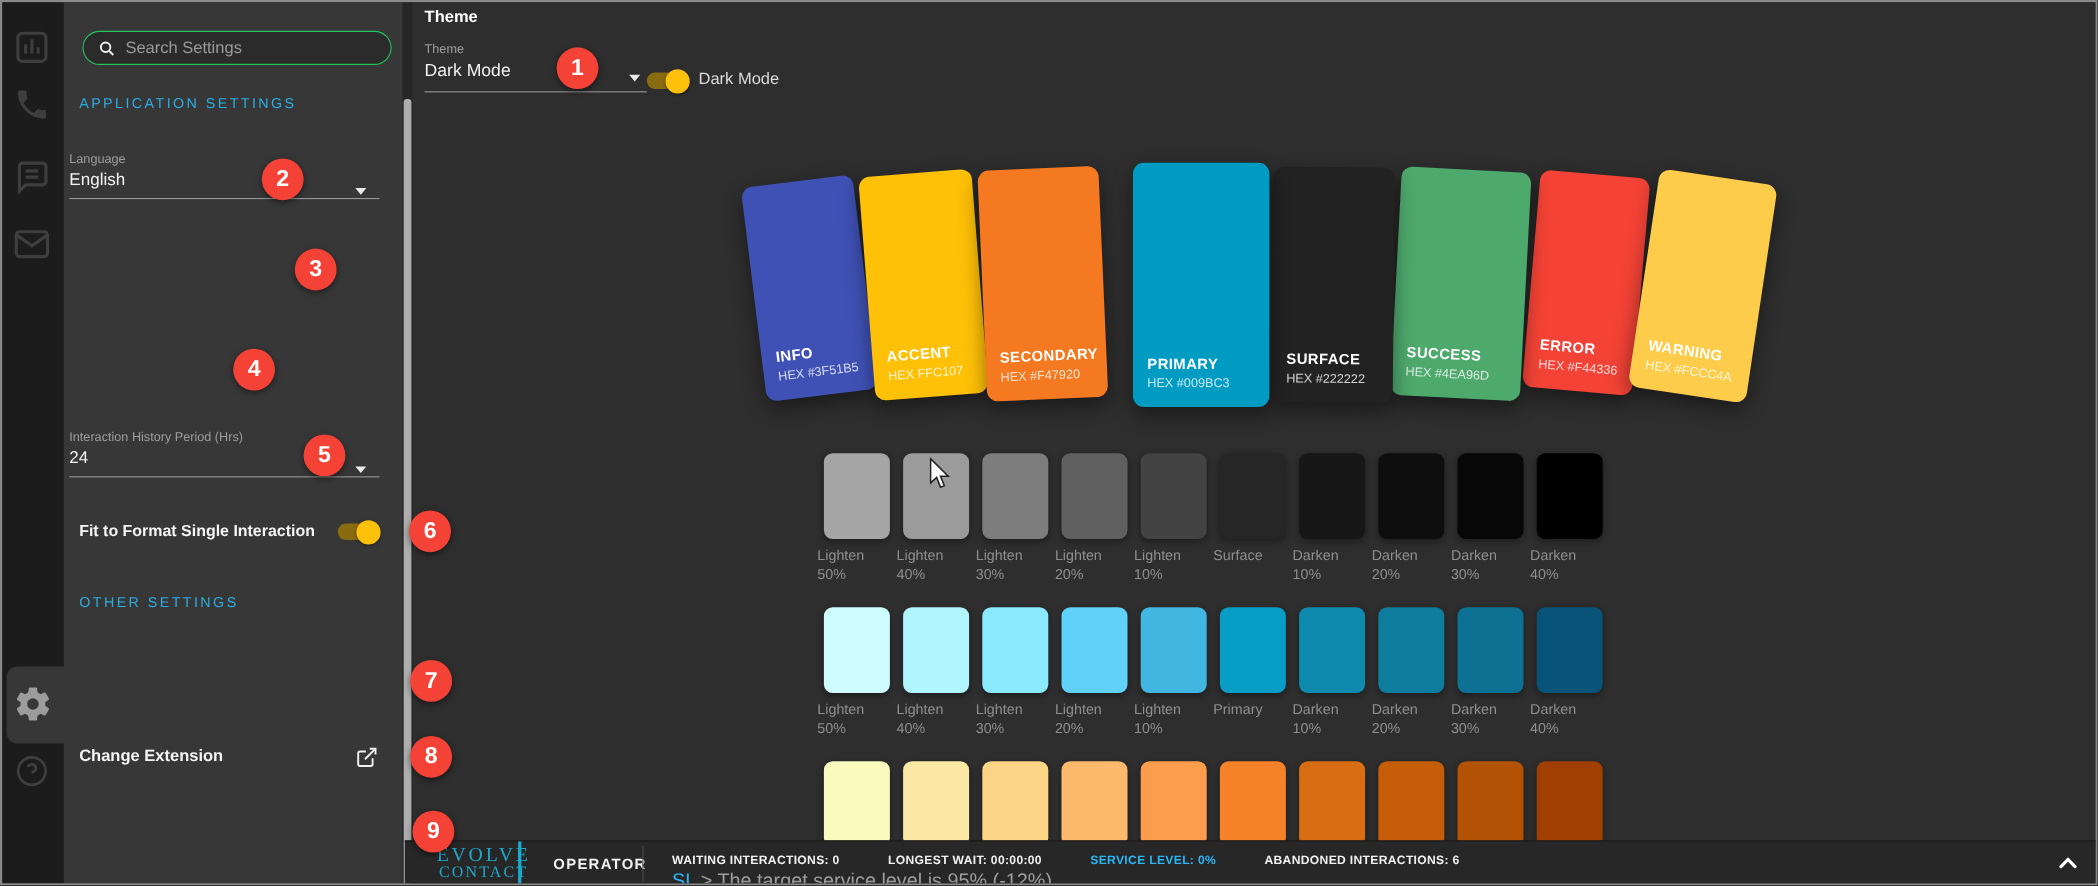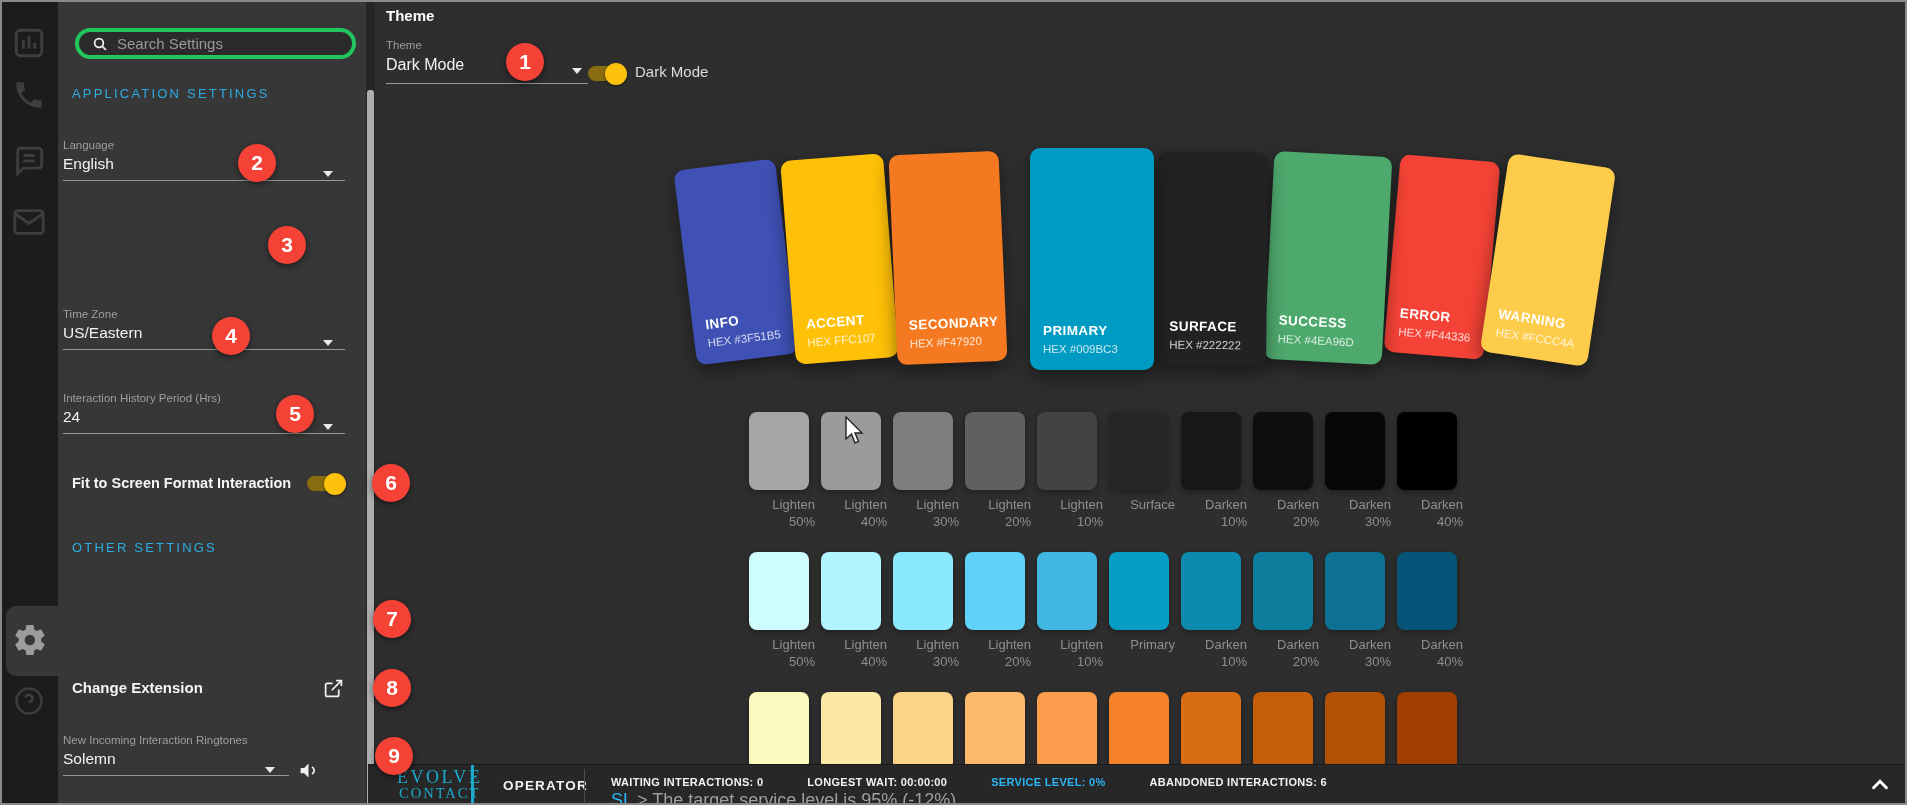--- a/index.html
+++ b/index.html
@@ -14,21 +14,21 @@
   .rail { position:absolute; left:0; top:0; width:56px; height:100%; background:#1c1c1c; z-index:5; }
   .rail-icon { position:absolute; left:10px; width:34px; height:34px; color:#3e3e3e; }
   .rail-icon svg { width:100%; height:100%; display:block; }
   .gear-tab { position:absolute; left:4px; top:604px; width:54px; height:70px; background:#373737; border-radius:10px 0 0 10px; }
   .gear-wrap { position:absolute; left:10px; top:620px; width:36px; height:36px; color:#9c9c9c; }
   .gear-wrap svg { width:100%; height:100%; }
 
   
   .panel { position:absolute; left:56px; top:0; width:308px; height:100%; background:#373737; z-index:4; }
   .searchbox { position:absolute; left:17px; top:26px; width:281px; height:31px; background:#2b2b2b;
-    border:4px solid #22c55e; border-radius:16px; display:flex; align-items:center; padding-left:13px; gap:9px; }
+    border:1px solid #22c55e; border-radius:16px; display:flex; align-items:center; padding-left:13px; gap:9px; }
   .searchbox svg { width:16px; height:16px; color:#f0f0f0; }
   .search-ph { color:#9a9a9a; font-size:15px; }
   .sec-header { position:absolute; left:14px; color:#2bade3; font-size:13px; letter-spacing:2.2px; font-weight:400; }
   .field { position:absolute; left:5px; width:282px; }
   .field .flabel { color:#9e9e9e; font-size:11.5px; margin-bottom:4px; }
   .field .fvalue { color:#f2f2f2; font-size:15.5px; }
   .field .funder { height:1px; background:#a9a9a9; opacity:.85; margin-top:7px; }
   .dd-arrow { position:absolute; width:0; height:0; border-left:5.5px solid transparent; border-right:5.5px solid transparent; border-top:6px solid #eaeaea; }
   .toggle { position:relative; width:37px; height:15px; border-radius:8px; background:#8a6c10; }
   .toggle .knob { position:absolute; right:-2px; top:-3.5px; width:22px; height:22px; border-radius:50%; background:#fdc10b; box-shadow:0 1px 3px rgba(0,0,0,.5); }
@@ -50,21 +50,21 @@
   .dm-toggle { position:absolute; left:586px; top:64px; }
   .dm-label { position:absolute; left:633px; top:61px; color:#dcdcdc; font-size:15px; }
 
   
   .card { position:absolute; border-radius:10px; box-shadow:0 7px 18px rgba(0,0,0,.45); }
   .card .cname { position:absolute; left:13px; bottom:32px; color:#fff; font-size:13.5px; font-weight:700; letter-spacing:.4px; }
   .card .chex { position:absolute; left:13px; bottom:15px; color:rgba(255,255,255,.78); font-size:11.5px; }
 
   
   .swatch { position:absolute; width:60px; height:78px; border-radius:8px; box-shadow:0 2px 6px rgba(0,0,0,.35); }
-  .sw-label { position:absolute; width:72px; text-align:right; color:#8f8f8f; font-size:13px; line-height:17px; }
+  .sw-label { position:absolute; width:72px; text-align:left; color:#8f8f8f; font-size:13px; line-height:17px; }
 
   
   .badge { position:absolute; width:38px; height:38px; border-radius:50%; background:#f44336;
     color:#fff; font-size:21px; font-weight:700; display:flex; align-items:center; justify-content:center;
     box-shadow:0 2px 6px rgba(0,0,0,.5); z-index:30; }
 
   
   .statusbar { position:absolute; left:366px; right:0; top:762px; height:41px; background:#272727; z-index:20;
     border-top:1px solid #1a1a1a; }
   .logo { position:absolute; left:29px; top:3px; color:#1ca9cc; font-family:"Liberation Serif", serif; text-align:center; }
@@ -142,67 +142,49 @@
     <div class="sec-header" style="top:84px">APPLICATION SETTINGS</div>
 
     <div class="field" style="top:137px">
       <div class="flabel">Language</div>
       <div class="fvalue">English</div>
       <div class="dd-arrow" style="right:12px; top:32px"></div>
       <div class="funder"></div>
     </div>
 
 
-    <div class="field" style="top:306px">
-      <div class="flabel">Time Zone</div>
-      <div class="fvalue">US/Eastern</div>
-      <div class="dd-arrow" style="right:12px; top:32px"></div>
-      <div class="funder"></div>
-    </div>
 
     <div class="field" style="top:390px">
       <div class="flabel">Interaction History Period (Hrs)</div>
       <div class="fvalue">24</div>
       <div class="dd-arrow" style="right:12px; top:32px"></div>
       <div class="funder"></div>
     </div>
 
     <div style="position:absolute; left:14px; top:472px; width:282px">
-      <span class="bold-label">Fit to Screen Format Interaction</span>
+      <span class="bold-label">Fit to Format Single Interaction</span>
       <div class="toggle" style="position:absolute; right:10px; top:2px">
           <div class="knob"></div>
         </div>
     </div>
 
     <div class="sec-header" style="top:538px">OTHER SETTINGS</div>
 
 
     <div style="position:absolute; left:14px; top:677px; width:282px">
       <span class="bold-label" style="font-size:15px">Change Extension</span>
       <span class="icon-btn" style="right:10px; top:-1px; position:absolute">
         <svg viewBox="0 0 24 24" fill="none" stroke="currentColor" stroke-width="2">
             <path d="M18 13v6a2 2 0 0 1-2 2H5a2 2 0 0 1-2-2V8a2 2 0 0 1 2-2h6"></path>
             <polyline points="15,3 21,3 21,9"></polyline>
             <line x1="10" y1="14" x2="21" y2="3"></line>
           </svg>
       </span>
     </div>
 
-    <div class="field" style="top:732px; width:282px">
-      <div class="flabel">New Incoming Interaction Ringtones</div>
-      <div class="fvalue">Solemn</div>
-      <div class="dd-arrow" style="right:70px; top:33px"></div>
-      <span class="icon-btn" style="right:26px; top:26px; position:absolute">
-        <svg viewBox="0 0 24 24" fill="currentColor">
-            <path d="M3 9v6h4l5 5V4L7 9H3z"></path>
-            <path d="M16 8a4.5 4.5 0 0 1 0 8" fill="none" stroke="currentColor" stroke-width="2"></path>
-          </svg>
-      </span>
-      <div class="funder" style="width:226px"></div>
-    </div>
   </div>
 
   <div class="scroll-track">
     <div class="scroll-thumb"></div>
   </div>
 
   <div class="main"></div>
   <div class="page-title">Theme</div>
 
   <div class="theme-field">

